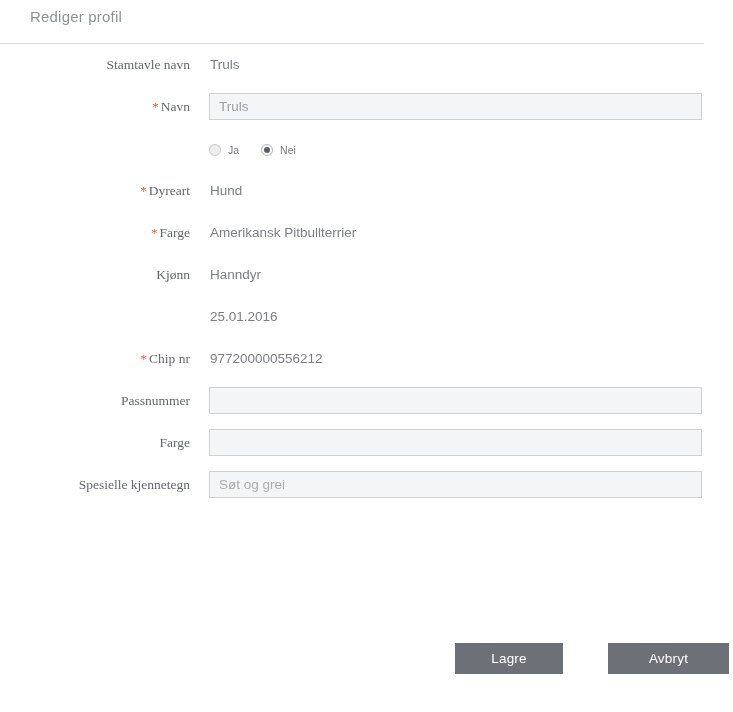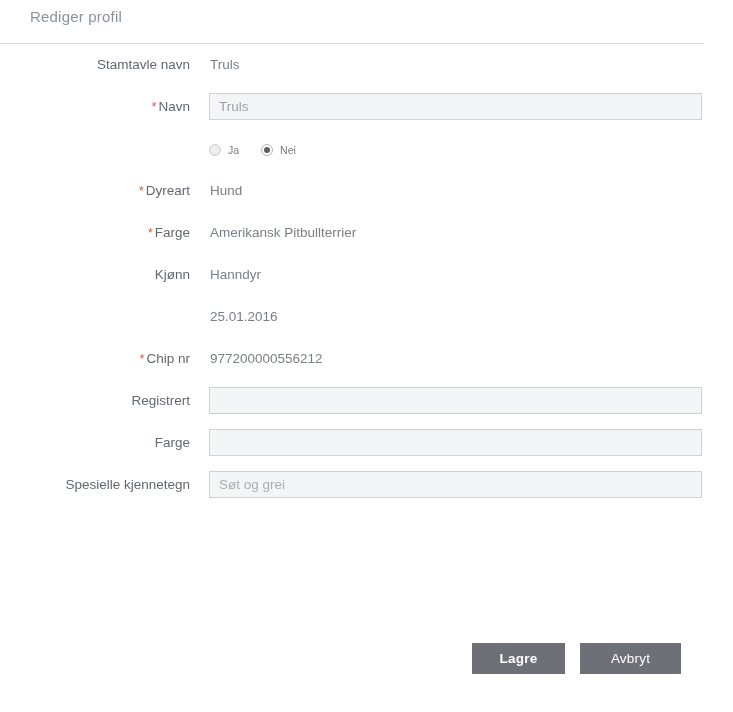--- a/index.html
+++ b/index.html
@@ -62,20 +62,21 @@
   .row .label {
     position: absolute;
     left: 0;
     top: 0;
     width: 190px;
     text-align: right;
     font-size: 13.5px;
     color: #63686f;
     line-height: 42px;
     white-space: nowrap;
+    font-family: Liberation Serif, serif;
   }
   .req {
     color: #e8593c;
     font-size: 13px;
     margin-right: 2px;
   }
 
   .row .value {
     position: absolute;
     left: 210px;
@@ -169,27 +170,26 @@
     background: #6d7076;
     color: #ffffff;
     border: none;
     font-family: "Liberation Sans", sans-serif;
     font-size: 13.5px;
     cursor: pointer;
     letter-spacing: 0.2px;
     padding: 0;
   }
   #btn-save {
-    left: 472px;
-    width: 93px;
-    font-weight: bold;
+    left: 455px;
+    width: 108px;
   }
   #btn-cancel {
-    left: 580px;
-    width: 101px;
+    left: 608px;
+    width: 121px;
   }
 </style>
 </head>
 <body>
 
 <div id="page">
 
   <div class="header">
     <div class="header-title">Rediger profil</div>
     <div class="header-divider"></div>
@@ -220,21 +220,21 @@
         <div class="value">Hanndyr</div>
       </div>
       <div class="row">
         <div class="value">25.01.2016</div>
       </div>
       <div class="row">
         <div class="label"><span class="req">*</span><span>Chip nr</span></div>
         <div class="value">977200000556212</div>
       </div>
       <div class="row">
-        <div class="label"><span>Registrert</span></div>
+        <div class="label"><span>Passnummer</span></div>
         <input class="field" type="text" placeholder="" style="">
       </div>
       <div class="row">
         <div class="label"><span>Farge</span></div>
         <input class="field" type="text" placeholder="" style="">
       </div>
       <div class="row">
         <div class="label"><span>Spesielle kjennetegn</span></div>
         <input class="field" type="text" placeholder="Søt og grei" style="">
       </div>

